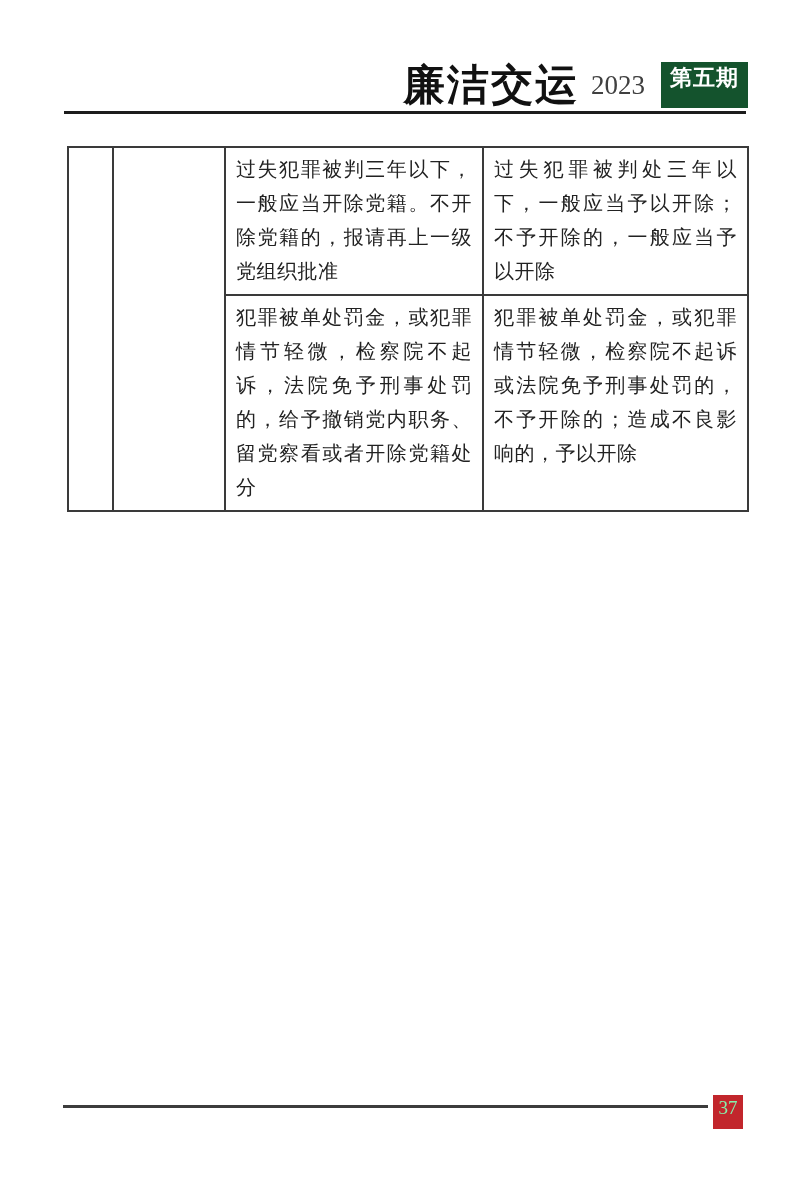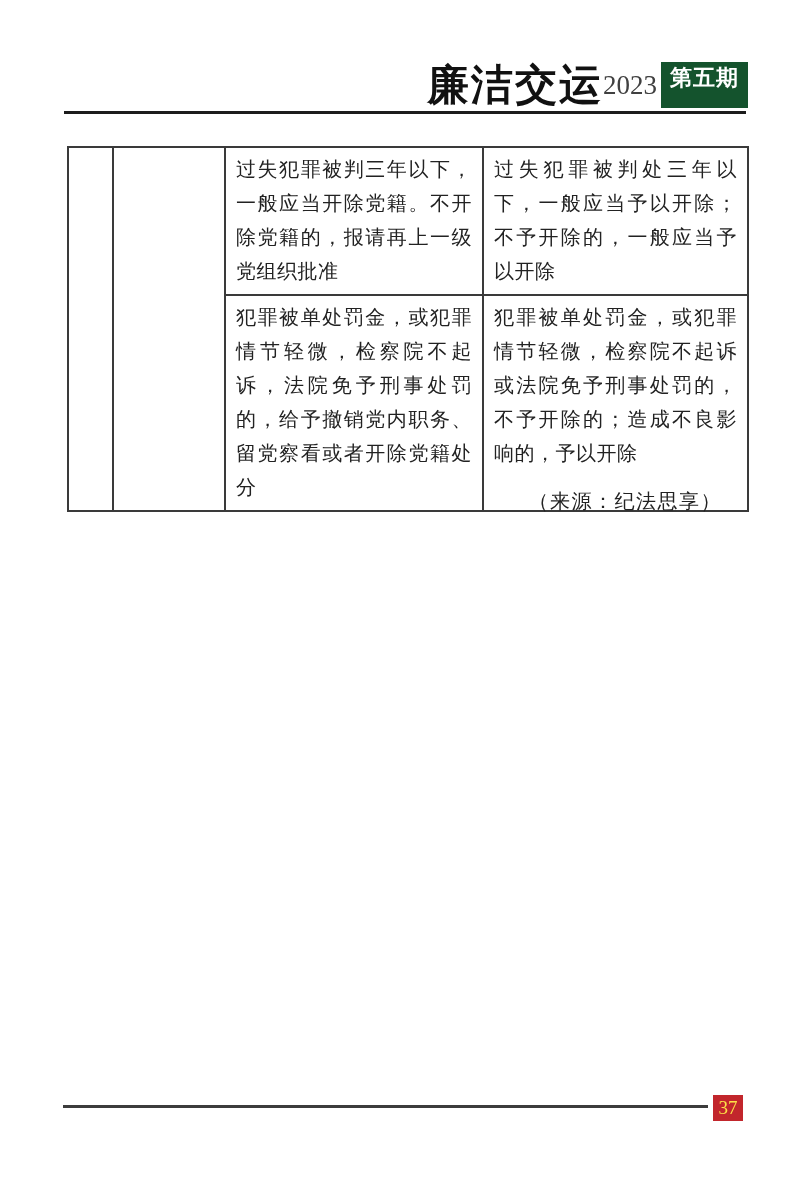--- a/index.html
+++ b/index.html
@@ -18,21 +18,21 @@
     overflow: hidden;
   }
 
   
   .masthead {
     position: absolute;
     top: 62px;
     right: 52px;
     display: flex;
     align-items: center;
-    gap: 4px;
+    gap: 16px;
     white-space: nowrap;
   }
   .masthead-title {
     font-size: 42px;
     font-weight: 900;
     letter-spacing: 2px;
     color: #111111;
     line-height: 1;
   }
   .masthead-year {
@@ -104,23 +104,23 @@
     top: 1105px;
     width: 645px;
     height: 3px;
     background: #3c3c3c;
   }
   .page-number-badge {
     position: absolute;
     left: 713px;
     top: 1095px;
     width: 30px;
-    height: 26px;
+    height: 34px;
     background: #c2262c;
-    color: #fde047;
+    color: #86efac;
     font-size: 19px;
     line-height: 26px;
     text-align: center;
     font-family: "Liberation Serif", "DejaVu Serif", serif;
   }
 </style>
 </head>
 <body>
 
 <div class="page">
@@ -146,18 +146,17 @@
         <td>过失犯罪被判三年以下，一般应当开除党籍。不开除党籍的，报请再上一级党组织批准</td>
         <td>过失犯罪被判处三年以下，一般应当予以开除；不予开除的，一般应当予以开除</td>
       </tr>
       <tr class="row-2">
         <td>犯罪被单处罚金，或犯罪情节轻微，检察院不起诉，法院免予刑事处罚的，给予撤销党内职务、留党察看或者开除党籍处分</td>
         <td>犯罪被单处罚金，或犯罪情节轻微，检察院不起诉或法院免予刑事处罚的，不予开除的；造成不良影响的，予以开除</td>
       </tr>
     </tbody>
   </table>
 
-  <div class="source-line">（来源：纪法思享）</div>
 
   <div class="footer-rule"></div>
   <div class="page-number-badge">37</div>
 
 </div>
 
 </body></html>

